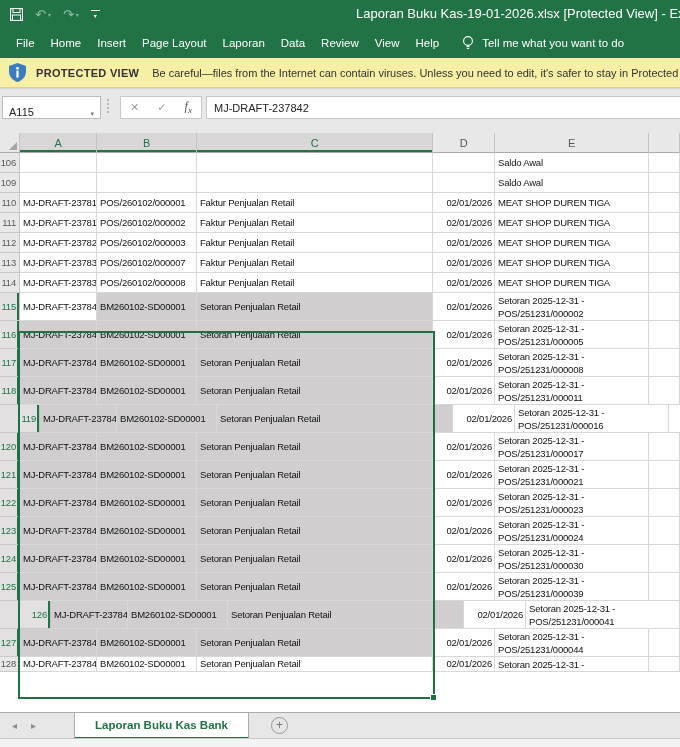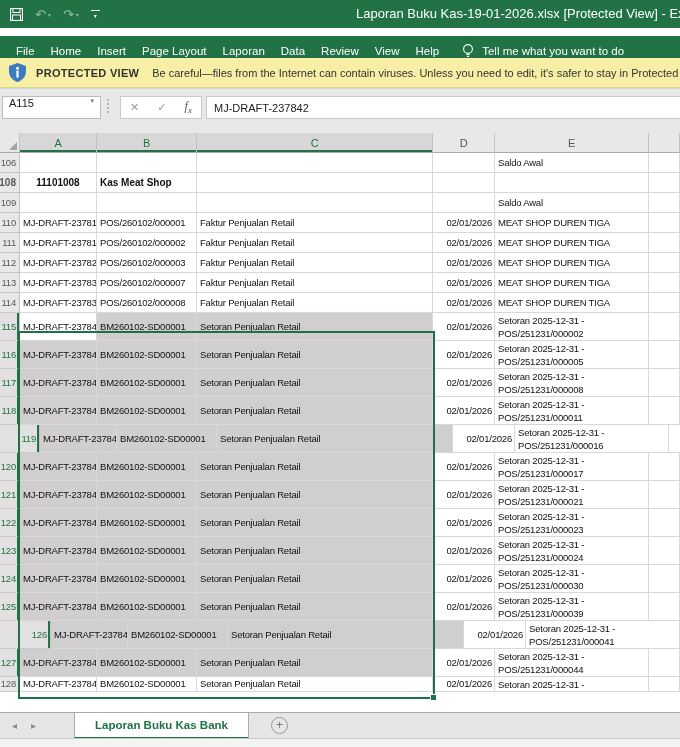--- a/index.html
+++ b/index.html
@@ -14,39 +14,39 @@
   .qbtn.dim { opacity:.5; }
   .qbtn .glyph { font-size:13px; line-height:1; }
   .qbtn .caret { font-size:6px; margin-left:2px; opacity:.9; }
   .qcustom { display:flex; flex-direction:column; align-items:center; gap:1px; }
   .qcustom .bar { width:9px; height:1px; background:#fff; }
   .qcustom .caret { color:#fff; font-size:6px; font-family:"DejaVu Sans", sans-serif; }
   .win-title { position:absolute; left:356px; top:0; width:324px; height:28px; line-height:28px;
                color:#fff; font-size:13px; white-space:nowrap; overflow:hidden; }
 
   
-  .ribbonrow { position:absolute; top:36px; left:0; width:680px; height:30px; background:#217346;
+  .ribbonrow { position:absolute; top:28px; left:0; width:680px; height:30px; background:#217346;
                display:flex; align-items:center; overflow:hidden; }
   .rtabs { display:flex; align-items:center; margin-left:8px; }
   .rtab { color:#fff; font-size:11.5px; padding:0 8px; height:30px; line-height:30px; white-space:nowrap; cursor:default; }
   .tellme { display:flex; align-items:center; margin-left:14px; color:#fff; font-size:11.5px; white-space:nowrap; }
   .bulb { margin-right:7px; display:flex; }
 
   
   .pvbar { position:absolute; top:58px; left:0; width:680px; height:30px; background:#F6EFA5;
            border-bottom:1px solid #DDD28A; display:flex; align-items:center; overflow:hidden; }
   .shield { margin:0 10px 0 9px; flex:0 0 auto; display:flex; }
   .pv-label { font-size:11px; font-weight:700; color:#333; letter-spacing:.3px; white-space:nowrap; }
   .pv-msg { font-size:11px; color:#333; margin-left:13px; white-space:nowrap; }
 
   
   .fxzone { position:absolute; top:88px; left:0; width:680px; height:45px; background:#E8E8E8;
             border-top:1px solid #D5D5D5; }
   .namebox { position:absolute; left:2px; top:7px; width:99px; height:23px; background:#fff;
-             border:1px solid #BCBCBC; font-size:11px; color:#222; display:flex; align-items:flex-start; }
+             border:1px solid #BCBCBC; font-size:11px; color:#222; display:flex; align-items:flex-end; }
   .namebox .nbtext { padding-left:6px; flex:1; }
   .namebox .caret { color:#777; font-size:7px; margin-right:6px; font-family:"DejaVu Sans", sans-serif; }
   .nbdots { position:absolute; left:107px; top:10px; display:flex; flex-direction:column; gap:2px; }
   .nbdots i { width:2px; height:2px; background:#A9A9A9; border-radius:50%; }
   .fxbtns { position:absolute; left:120px; top:7px; width:82px; height:23px; background:#fff;
             border:1px solid #C9C9C9; display:flex; align-items:center; justify-content:space-around; }
   .fxbtns .ic { color:#9B9B9B; font-size:11px; font-family:"DejaVu Sans", sans-serif; }
   .fxbtns .fx { color:#555; font-size:12px; font-family:"Liberation Serif", serif; font-style:italic; }
   .fxbtns .fx sub { font-size:9px; }
   .formulabox { position:absolute; left:206px; top:7px; width:474px; height:23px; background:#fff;
@@ -200,29 +200,20 @@
       </div>
       <div class="row short">
         <div class="cell rowhead" style="width: 20px;">106</div>
         <div class="cell col-a" style="width: 77px;"></div>
         <div class="cell col-b" style="width: 100px;"></div>
         <div class="cell col-c" style="width: 236px;"></div>
         <div class="cell col-d right" style="width: 62px;"></div>
         <div class="cell col-e wrap" style="width: 154px;">Saldo Awal</div>
         <div class="cell col-f" style="width: 31px;"></div>
       </div>
-      <div class="row short boldrow">
-        <div class="cell rowhead" style="width: 20px;">108</div>
-        <div class="cell col-a" style="width: 77px;">11101008</div>
-        <div class="cell col-b" style="width: 100px;">Kas Meat Shop</div>
-        <div class="cell col-c" style="width: 236px;"></div>
-        <div class="cell col-d right" style="width: 62px;"></div>
-        <div class="cell col-e wrap" style="width: 154px;"></div>
-        <div class="cell col-f" style="width: 31px;"></div>
-      </div>
       <div class="row short">
         <div class="cell rowhead" style="width: 20px;">109</div>
         <div class="cell col-a" style="width: 77px;"></div>
         <div class="cell col-b" style="width: 100px;"></div>
         <div class="cell col-c" style="width: 236px;"></div>
         <div class="cell col-d right" style="width: 62px;"></div>
         <div class="cell col-e wrap" style="width: 154px;">Saldo Awal</div>
         <div class="cell col-f" style="width: 31px;"></div>
       </div>
       <div class="row short">

